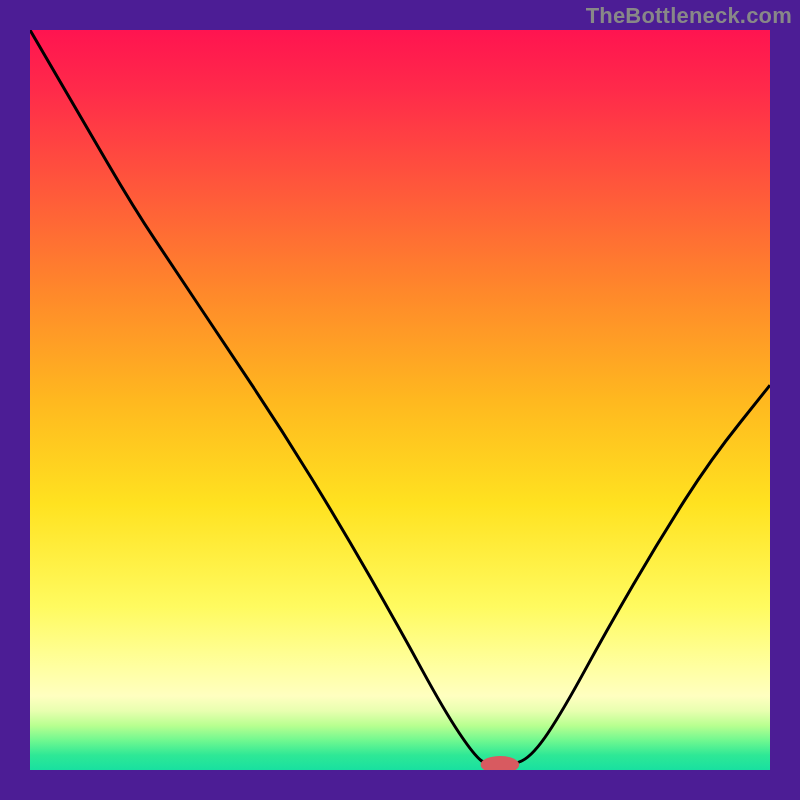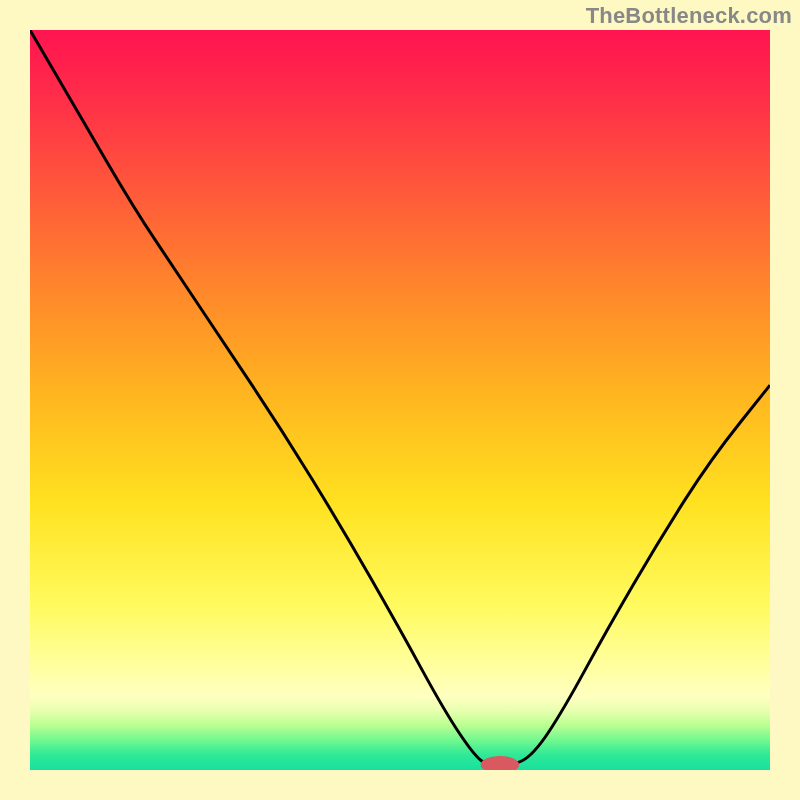--- a/index.html
+++ b/index.html
@@ -7,21 +7,21 @@
     padding: 0;
     width: 800px;
     height: 800px;
     background: #000;
     overflow: hidden;
   }
   .frame {
     position: relative;
     width: 800px;
     height: 800px;
-    background: #fef9c3;
+    background: #4c1d95;
   }
   .plot {
     position: absolute;
     left: 30px;
     top: 30px;
     width: 740px;
     height: 740px;
     overflow: hidden;
   }
   .gradient {

